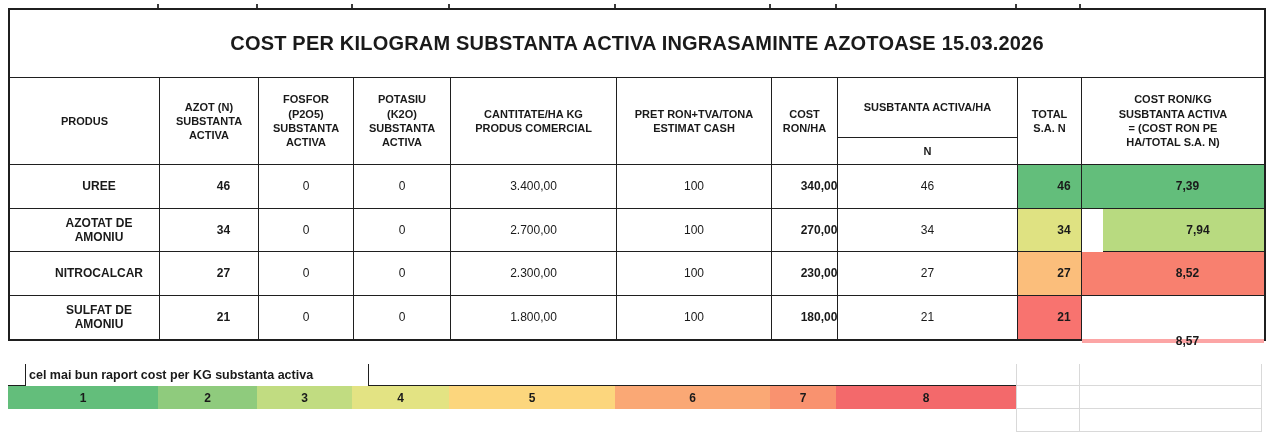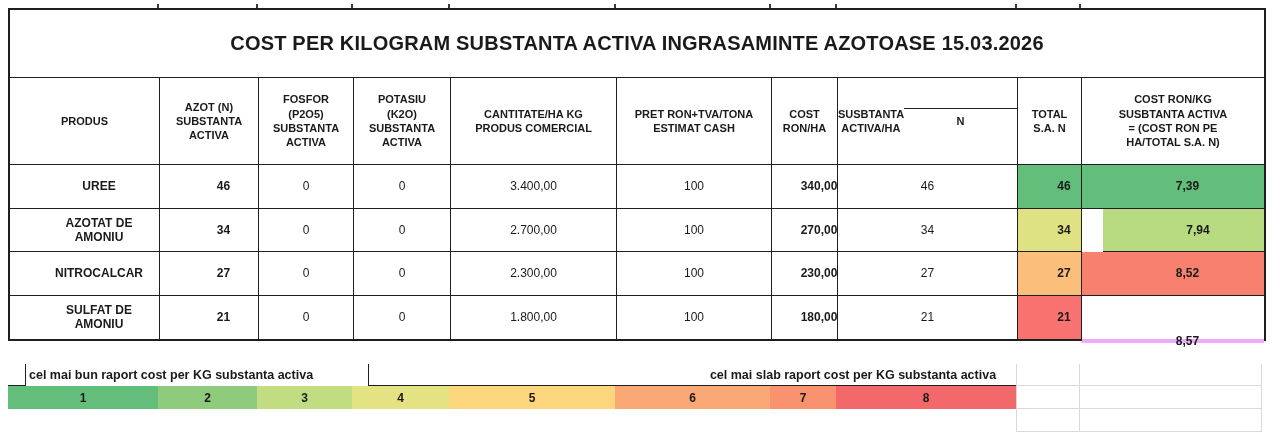--- a/index.html
+++ b/index.html
@@ -25,21 +25,21 @@
     grid-template-columns:150px 99px 95px 97px 166px 155px 66px 180px 64px 182px;
   }
   .thead { grid-auto-rows:87px; }
   .tbody { grid-auto-rows:43.5px; }
   .hc {
     border-right:1px solid #1f1f1f; border-bottom:1px solid #1f1f1f;
     display:flex; align-items:center; justify-content:center; text-align:center;
     font-size:11px; font-weight:bold; line-height:1.3; white-space:pre-line; padding:2px;
   }
   .hc.last, .dc.last { border-right:none; }
-  .hc.split { padding:0; }
+  .hc.split { flex-direction:column; padding:0; }
   .split-top { flex:1; display:flex; align-items:center; justify-content:center; width:100%; }
   .split-bot { height:27px; border-top:1px solid #1f1f1f; width:100%;
     display:flex; align-items:center; justify-content:center; }
   .dc {
     border-right:1px solid #1f1f1f; border-bottom:1px solid #1f1f1f;
     display:flex; align-items:center; justify-content:center; text-align:center;
     font-size:12px; padding:2px;
   }
   .dc.lastrow { border-bottom:none; }
   .dc.bold { font-weight:bold;padding-left:31px; }
@@ -161,27 +161,26 @@
 
       <div class="dc bold lastrow">SULFAT DE AMONIU</div>
       <div class="dc bold lastrow">21</div>
       <div class="dc lastrow">0</div>
       <div class="dc lastrow">0</div>
       <div class="dc lastrow">1.800,00</div>
       <div class="dc lastrow">100</div>
       <div class="dc bold lastrow">180,00</div>
       <div class="dc lastrow">21</div>
       <div class="dc bold lastrow" style="background: rgb(248, 115, 111);">21</div>
-      <div class="dc bold lastrow last" style="background: #f0abfc; margin-top: 43px;">8,57</div>
+      <div class="dc bold lastrow last" style="background: #fca5a5; margin-top: 43px;">8,57</div>
     </div>
   </div>
 
   <div class="footer-row">
     <div class="best-box">cel mai bun raport cost per KG substanta activa</div>
-    <div class="worst-label">cel mai slab raport cost per KG substanta activa</div>
   </div>
 
   <div class="scale">
     <div class="sc" style="width: 150px; background: rgb(99, 190, 123);">1</div>
     <div class="sc" style="width: 99px; background: rgb(143, 203, 125);">2</div>
     <div class="sc" style="width: 95px; background: rgb(193, 220, 129);">3</div>
     <div class="sc" style="width: 97px; background: rgb(227, 227, 131);">4</div>
     <div class="sc" style="width: 166px; background: rgb(252, 214, 125);">5</div>
     <div class="sc" style="width: 155px; background: rgb(250, 168, 117);">6</div>
     <div class="sc" style="width: 66px; background: rgb(249, 146, 111);">7</div>

